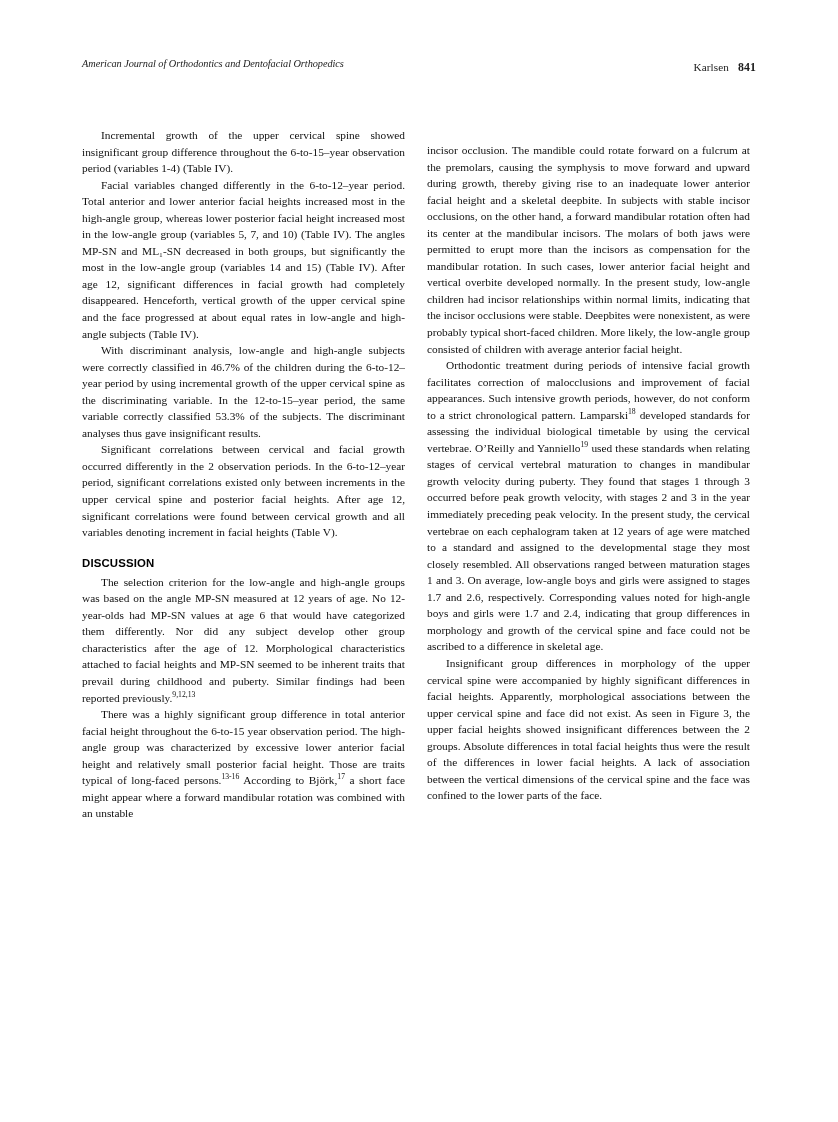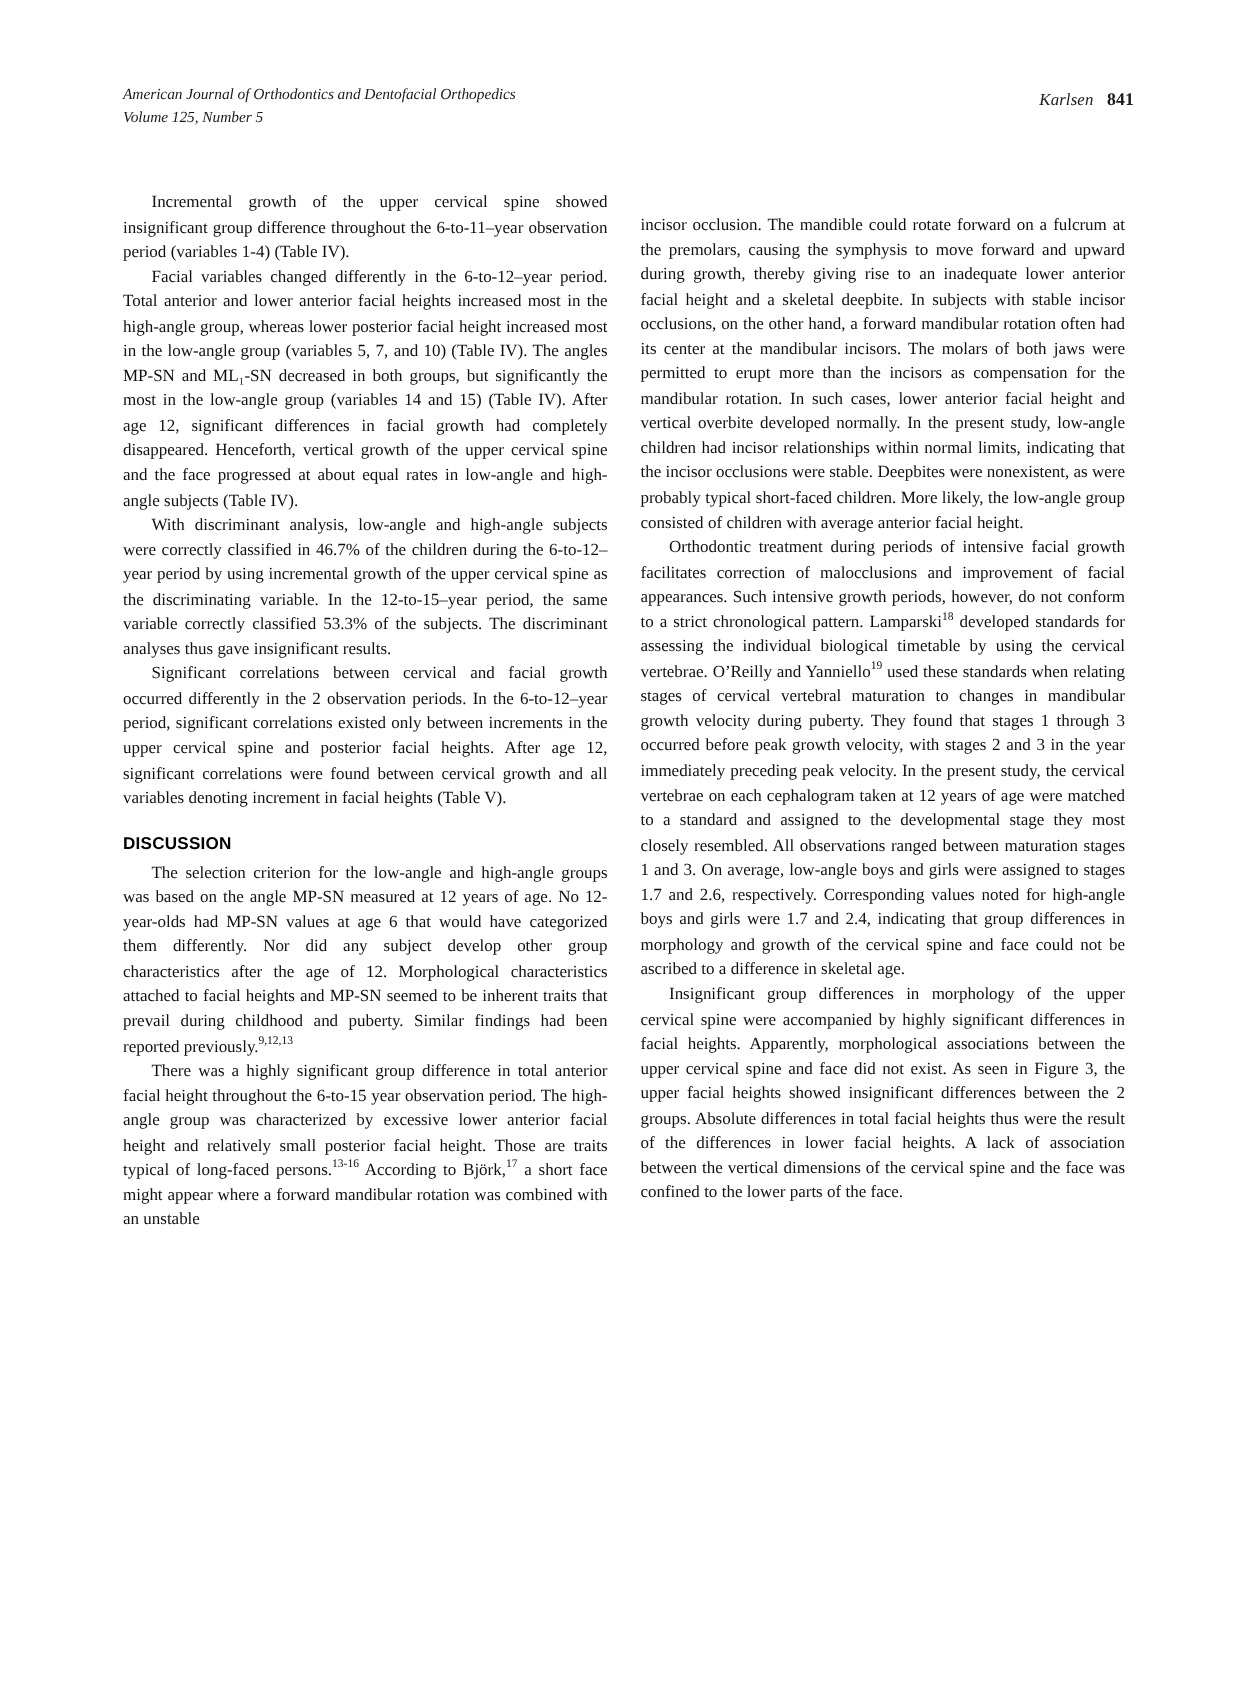--- a/index.html
+++ b/index.html
@@ -48,21 +48,20 @@
     display: block;
   }
   .rh-right {
     position: absolute;
     right: 0;
     top: 0;
     white-space: nowrap;
     color: #1b1b1b;
   }
   .rh-author {
-    font-style: italic;
     font-size: 11.2px;
     letter-spacing: 0.1px;
     margin-top: 15px;
   }
   .rh-pageno {
     font-weight: bold;
     font-size: 11.8px;
     margin-left: 9px;
     letter-spacing: 0.1px;
   }
@@ -112,32 +111,31 @@
   }
 </style>
 </head>
 <body>
 
 <div class="page">
 
   <div class="running-head">
     <div class="rh-left">
       <span>American Journal of Orthodontics and Dentofacial Orthopedics</span>
-      <span class="line2">Volume 125, Number 5</span>
     </div>
     <div class="rh-right">
       <span class="rh-author">Karlsen</span><span class="rh-pageno">841</span>
     </div>
   </div>
 
   <div class="columns">
 
     <div class="col col-left">
 
-      <p class="para">Incremental growth of the upper cervical spine showed insignificant group difference throughout the 6-to-11–year observation period (variables 1-4) (Table IV).</p>
+      <p class="para">Incremental growth of the upper cervical spine showed insignificant group difference throughout the 6-to-15–year observation period (variables 1-4) (Table IV).</p>
       <p class="para">Facial variables changed differently in the 6-to-12–year period. Total anterior and lower anterior facial heights increased most in the high-angle group, whereas lower posterior facial height increased most in the low-angle group (variables 5, 7, and 10) (Table IV). The angles MP-SN and ML₁-SN decreased in both groups, but significantly the most in the low-angle group (variables 14 and 15) (Table IV). After age 12, significant differences in facial growth had completely disappeared. Henceforth, vertical growth of the upper cervical spine and the face progressed at about equal rates in low-angle and high-angle subjects (Table IV).</p>
       <p class="para">With discriminant analysis, low-angle and high-angle subjects were correctly classified in 46.7% of the children during the 6-to-12–year period by using incremental growth of the upper cervical spine as the discriminating variable. In the 12-to-15–year period, the same variable correctly classified 53.3% of the subjects. The discriminant analyses thus gave insignificant results.</p>
       <p class="para">Significant correlations between cervical and facial growth occurred differently in the 2 observation periods. In the 6-to-12–year period, significant correlations existed only between increments in the upper cervical spine and posterior facial heights. After age 12, significant correlations were found between cervical growth and all variables denoting increment in facial heights (Table V).</p>
 
       <h2 class="section-heading">DISCUSSION</h2>
 
       <p class="para"><span>The selection criterion for the low-angle and high-angle groups was based on the angle MP-SN measured at 12 years of age. No 12-year-olds had MP-SN values at age 6 that would have categorized them differently. Nor did any subject develop other group characteristics after the age of 12. Morphological characteristics attached to facial heights and MP-SN seemed to be inherent traits that prevail during childhood and puberty. Similar findings had been reported previously.</span><sup>9,12,13</sup></p>
 
       <p class="para"><span>There was a highly significant group difference in total anterior facial height throughout the 6-to-15 year observation period. The high-angle group was characterized by excessive lower anterior facial height and relatively small posterior facial height. Those are traits typical of long-faced persons.</span><sup>13-16</sup><span> According to Björk,</span><sup>17</sup><span> a short face might appear where a forward mandibular rotation was combined with an unstable</span></p>
 

